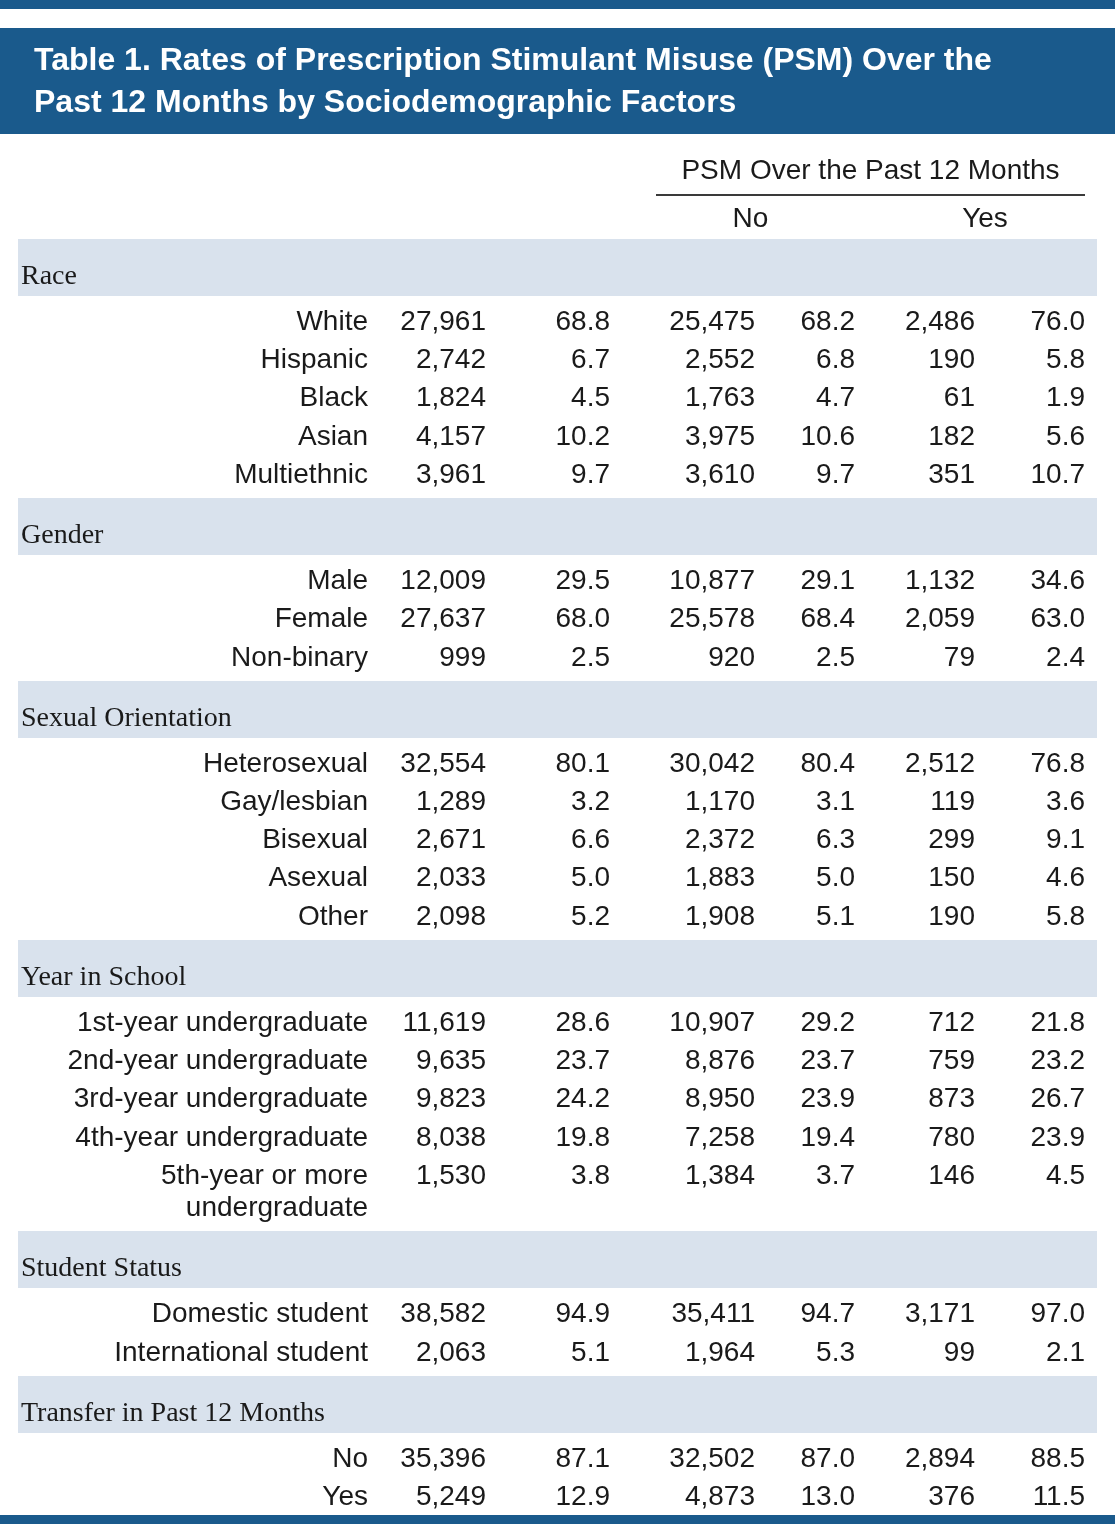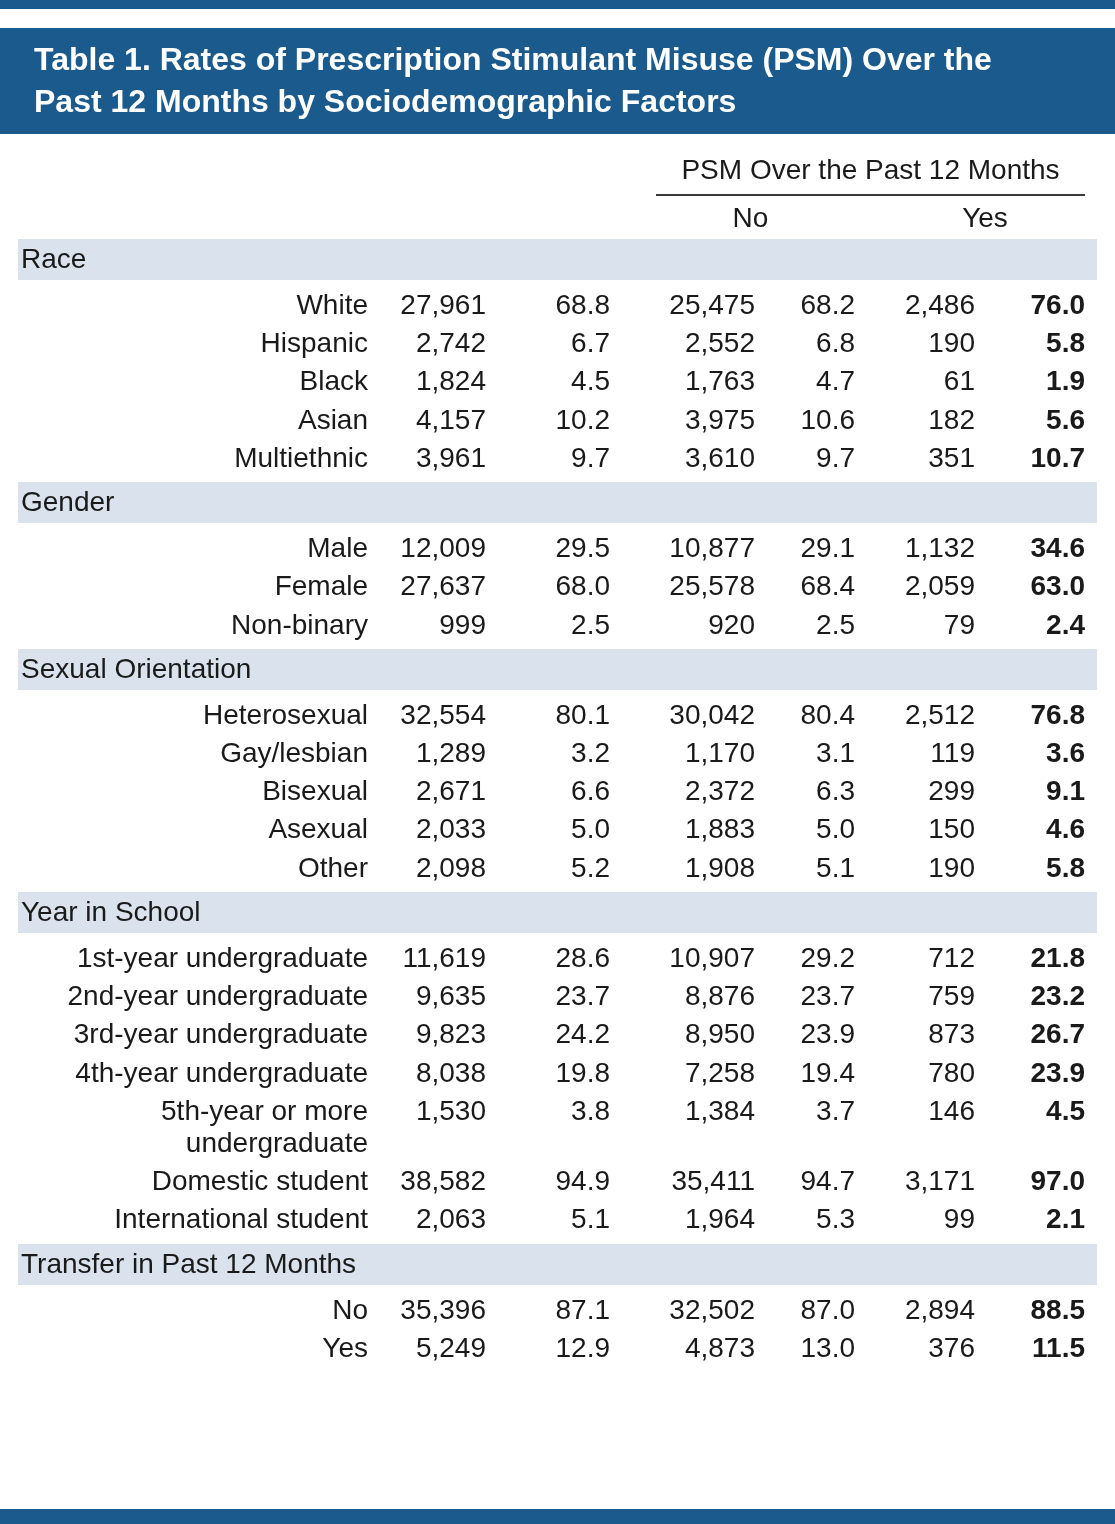--- a/index.html
+++ b/index.html
@@ -68,25 +68,26 @@
   td.label{
     padding:3px 0 3px 34px;
     text-indent:-34px;
     text-align:right;
   }
   td.num{
     text-align:right;
     padding:3px 18px 3px 0;
     white-space:nowrap;
   }
-  td.num:last-child{padding-right:12px;font-weight:bold;}
+  td.num:last-child{padding-right:12px;}
   tr.section td{padding:5px 0 6px 0;}
   .band{
     background:var(--band);
-    padding:4px 8px 5px 3px;
+    padding:20px 8px 5px 3px;
+    font-family:Liberation Serif, serif;
   }
   .bottom-bar{margin-top:auto;height:15px;background:var(--accent);}
 </style>
 </head>
 <body>
 
 <div class="top-bar"></div>
 
 <header class="title-bar">
   <div>Table 1. Rates of Prescription Stimulant Misuse (PSM) Over the Past 12 Months by Sociodemographic Factors</div>
@@ -292,20 +293,25 @@
         </tr>
         <tr>
           <td class="label">5th-year or more undergraduate</td>
           <td class="num">1,530</td>
           <td class="num">3.8</td>
           <td class="num">1,384</td>
           <td class="num">3.7</td>
           <td class="num">146</td>
           <td class="num">4.5</td>
         </tr>
+        <tr class="section">
+          <td colspan="7">
+            <div class="band">Student Status</div>
+          </td>
+        </tr>
         <tr>
           <td class="label">Domestic student</td>
           <td class="num">38,582</td>
           <td class="num">94.9</td>
           <td class="num">35,411</td>
           <td class="num">94.7</td>
           <td class="num">3,171</td>
           <td class="num">97.0</td>
         </tr>
         <tr>

